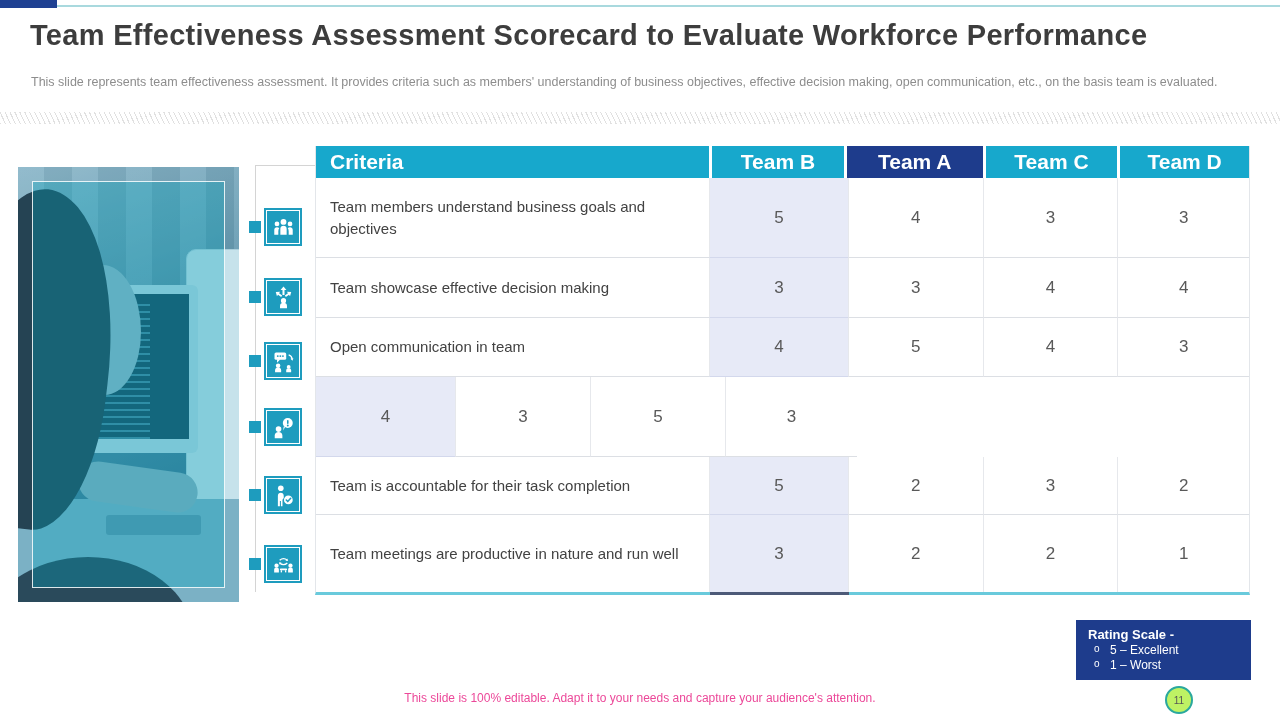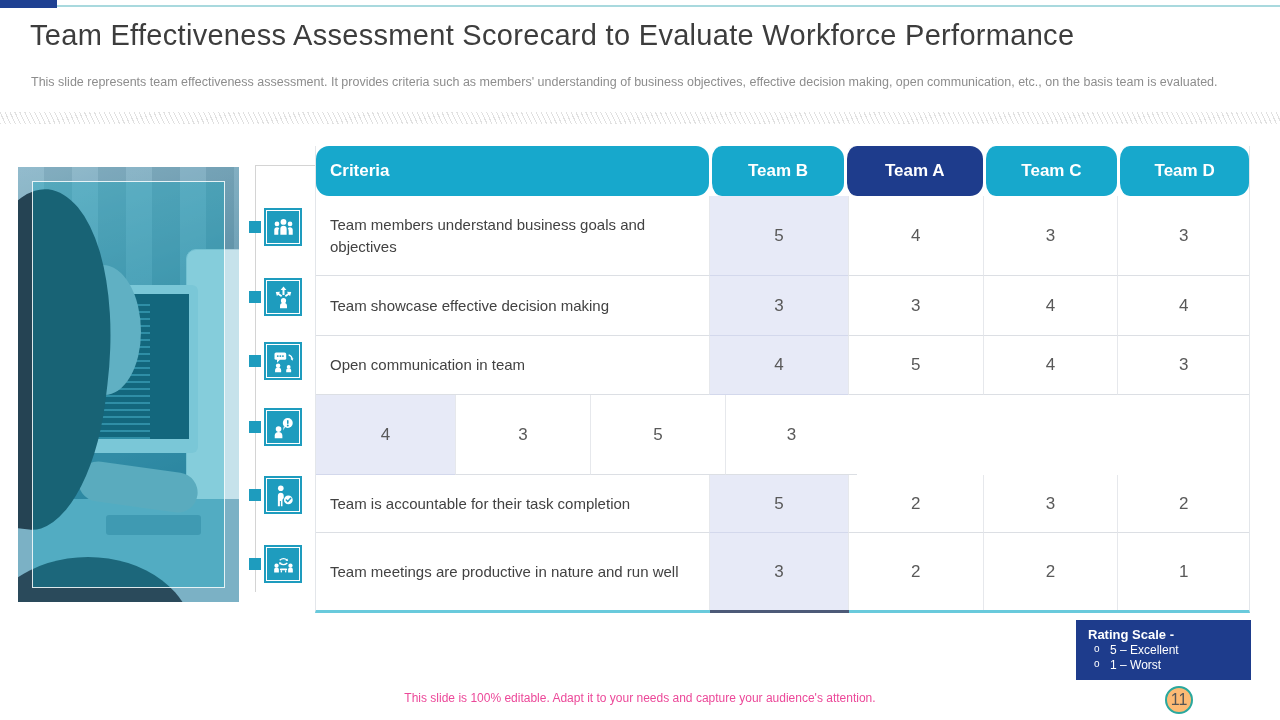--- a/index.html
+++ b/index.html
@@ -4,21 +4,21 @@
 <style>
   * { margin:0; padding:0; box-sizing:border-box; }
   html,body { width:1280px; height:720px; font-family:"Liberation Sans", sans-serif; }
   .slide { position:relative; width:1280px; height:720px; background:#ffffff; overflow:hidden; }
 
   
   .top-line { position:absolute; left:0; top:5px; width:100%; height:2px; background:#a9d9de; }
   .top-block { position:absolute; left:0; top:0; width:57px; height:8px; background:#1f4192; }
 
   
-  .title { position:absolute; left:30px; top:19px; width:1230px; font-size:29px; font-weight:400; color:#3d3d3d; letter-spacing:.3px; }
+  .title { position:absolute; left:30px; top:19px; width:1230px; font-size:29px; font-weight:700; color:#3d3d3d; letter-spacing:.3px; }
   .subtitle { position:absolute; left:31px; top:75px; width:1200px; font-size:12.5px; color:#8d8d8d; }
 
   
   .hatch { position:absolute; left:0; top:112px; width:100%; height:12px;
     background:repeating-linear-gradient(65deg,#d9d9d9 0 1px,transparent 1px 4.5px); opacity:.8; }
 
   
   .photo { position:absolute; left:18px; top:167px; width:221px; height:435px; overflow:hidden;
     background:linear-gradient(160deg,#a3bfce 0%,#7199ae 35%,#4b7690 70%,#35586f 100%); }
   .photo .wall { position:absolute; inset:0; background:repeating-linear-gradient(90deg,rgba(255,255,255,.10) 0 26px,rgba(0,0,0,.05) 26px 54px); height:55%; }
@@ -41,41 +41,41 @@
   .rail-sq { position:absolute; left:249px; width:12px; height:12px; background:#1e9cbe; }
   .icon-box { position:absolute; left:264px; width:38px; height:38px; background:#1e9cbe; }
   .icon-box .inner { position:absolute; inset:2px; border:1px solid #ffffff; display:flex; align-items:center; justify-content:center; }
   .icon-box svg { width:27px; height:27px; fill:#ffffff; }
 
   
   .table { position:absolute; left:315px; top:146px; width:935px; border-left:1px solid #e3e6ea; border-right:1px solid #e3e6ea; border-bottom:3px solid #69cadc; }
   .trow { display:flex; }
   .cell { display:flex; align-items:center; justify-content:center; }
   .c-crit { width:394px; } .c-a { width:139px; } .c-b { width:135px; } .c-c { width:135px; } .c-d { width:132px; }
-  .thead .cell { background:#17a8cc; color:#ffffff; font-weight:bold; font-size:17px; height:50px;border-radius:13px; }
+  .thead .cell { background:#17a8cc; color:#ffffff; font-weight:bold; font-size:21px; height:32px; }
   .thead .c-crit { justify-content:flex-start; padding-left:14px; }
   .thead .c-a { background:#1e3c8c; border-left:3px solid #fff; }
   .thead .c-b, .thead .c-c, .thead .c-d { border-left:3px solid #fff; }
   .tbody .cell { border-bottom:1px solid #dcdfe4; border-left:1px solid #e6e8ec; font-size:17px; color:#595959; background:#fff; }
   .tbody .cell:first-child { border-left:none; }
   .tbody .c-crit { justify-content:flex-start; padding:10px 26px 10px 14px; font-size:15px; color:#424242; line-height:1.45; text-align:left; }
   .tbody .c-a { background:#e7eaf7; border-bottom:1px solid #d3d8ec; }
   .tbody .trow:last-child .cell { border-bottom:none; }
   .a-underline { position:absolute; left:394px; bottom:-3px; width:139px; height:3px; background:#4d5a78; }
 
   
   .rating { position:absolute; left:1076px; top:620px; width:175px; min-height:52px; background:#1e3c8c; color:#fff; padding:7px 10px 8px 12px; }
   .rating .r-title { font-size:13px; font-weight:bold; }
   .rating .r-item { display:flex; font-size:12px; margin-top:1px; }
   .rating .r-bullet { width:22px; padding-left:6px; font-size:10px; }
 
   
   .footer { position:absolute; left:0; top:691px; width:100%; text-align:center; font-size:12px; color:#ec4899; }
   .page-circle { position:absolute; left:1165px; top:686px; width:28px; height:28px; border:2px solid #2aa89e; border-radius:50%;
-    display:flex; align-items:center; justify-content:center; font-size:16px; color:#555; background:#fdba74; }
+    display:flex; align-items:center; justify-content:center; font-size:10px; color:#555; background:#bef264; }
 </style>
 </head>
 <body>
 
 <div class="slide">
 
   <div class="top-line"></div>
   <div class="top-block"></div>
 
   <div class="title">Team Effectiveness Assessment Scorecard to Evaluate Workforce Performance</div>

